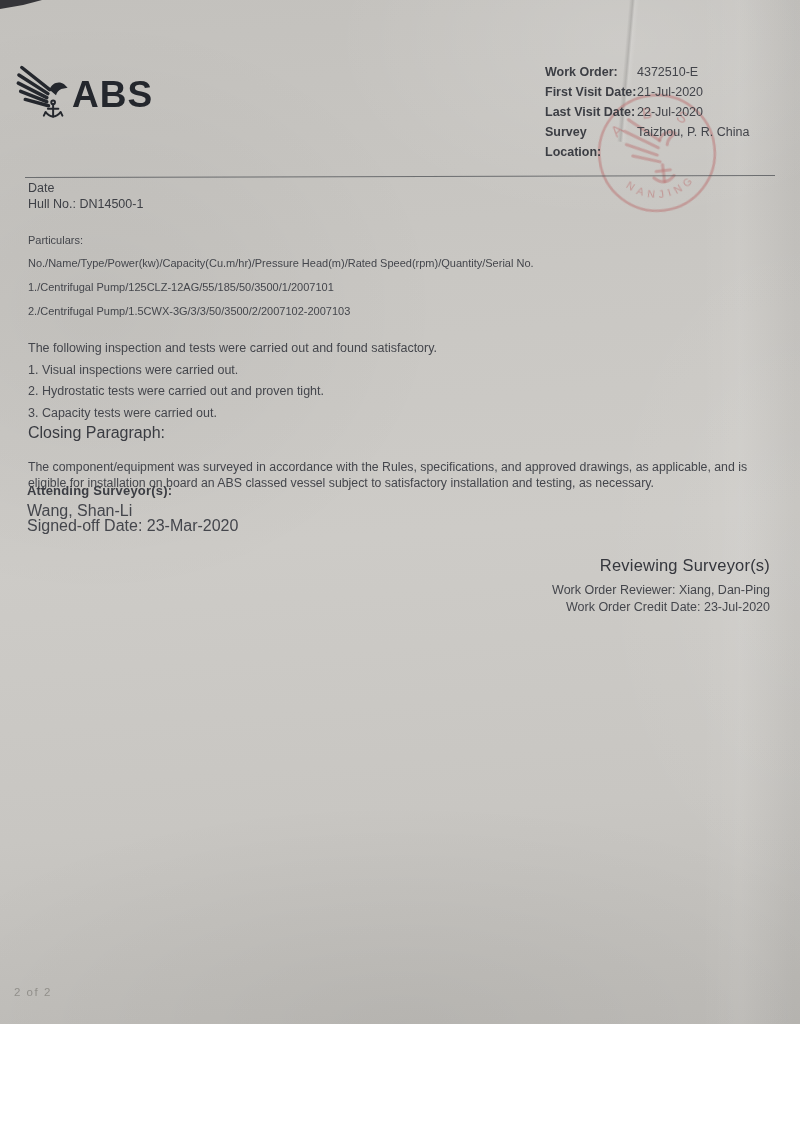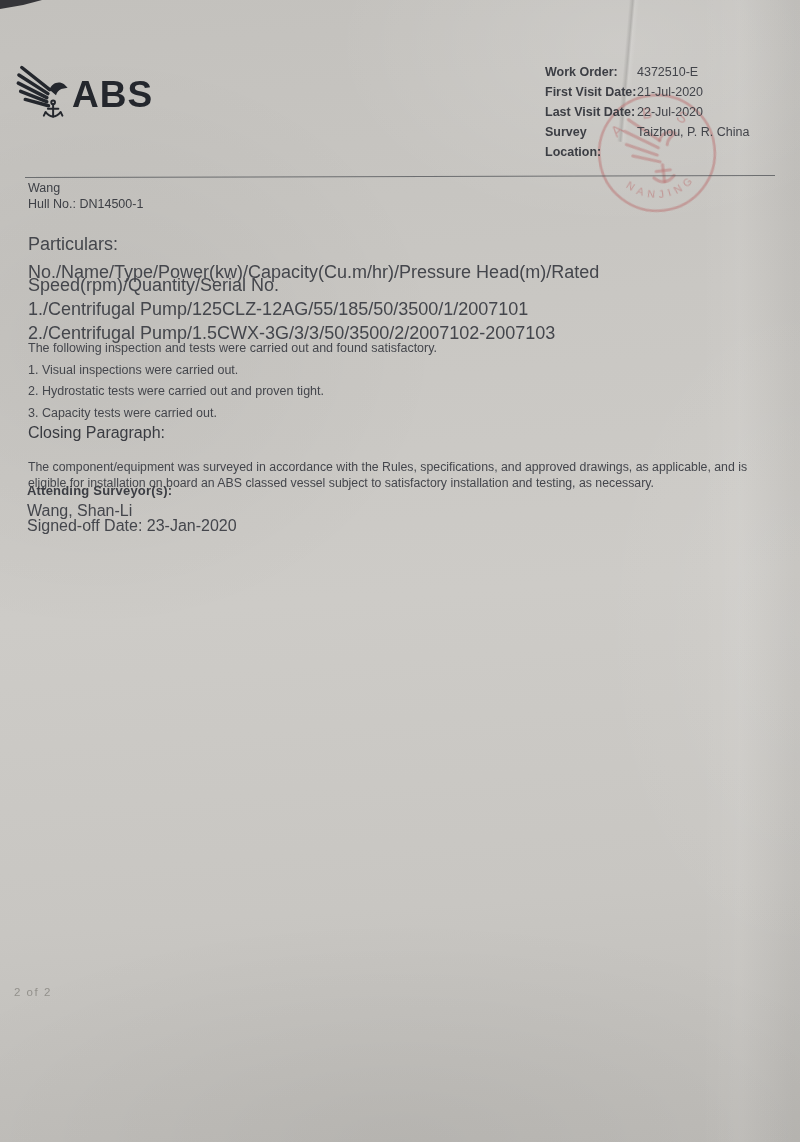--- a/index.html
+++ b/index.html
@@ -1,21 +1,21 @@
 <!DOCTYPE html>
 <html><head>
 <meta charset="utf-8">
 <style>
   * { margin: 0; padding: 0; box-sizing: border-box; }
   html, body { width: 800px; height: 1142px; overflow: hidden; }
   body { font-family: "Liberation Sans", sans-serif; }
 
   .paper {
     position: relative;
-    width: 800px; height: 1142px;
+    width: 800px; height: 1024px;
     background:
       radial-gradient(ellipse 420px 260px at 78% 4%, rgba(255,255,255,0.14), transparent 70%),
       radial-gradient(ellipse 500px 420px at 12% 30%, rgba(0,0,0,0.045), transparent 70%),
       radial-gradient(ellipse 700px 300px at 50% 100%, rgba(0,0,0,0.05), transparent 75%),
       radial-gradient(ellipse 300px 500px at 100% 55%, rgba(255,255,255,0.07), transparent 70%),
       linear-gradient(176deg, #c3c1bd 0%, #c9c7c3 28%, #cdcbc7 52%, #c8c6c2 78%, #bebcb8 100%);
     overflow: hidden;
   }
 
   
@@ -61,21 +61,21 @@
   
   .rule {
     position: absolute; left: 25px; top: 176px; width: 750px; height: 1.2px;
     background: #55575b; opacity: 0.8; transform: rotate(-0.15deg); z-index: 2;
   }
 
   
   .found-block { position: absolute; left: 28px; top: 181px; font-size: 12.5px; line-height: 15.5px; color: #3e4046; z-index: 3; }
 
   
-  .particulars { position: absolute; left: 28px; top: 234px; width: 750px; font-size: 18px; color: #44464c; }
+  .particulars { position: absolute; left: 28px; top: 234px; width: 750px; font-size: 11px; color: #44464c; }
   .particulars .p-title { margin-bottom: 11px; }
   .particulars .p-line { margin-bottom: 11px; line-height: 13px; }
 
   
   .inspection { position: absolute; left: 28px; top: 342px; width: 750px; font-size: 12.5px; color: #44464c; }
   .inspection .i-line { margin-bottom: 8.5px; line-height: 13px; }
 
   
   .closing { position: absolute; left: 28px; top: 424px; width: 748px; color: #44464c; }
   .closing-title { font-size: 16px; font-weight: normal; color: #393b41; margin-bottom: 9px; }
@@ -167,21 +167,21 @@
     </div>
     <div class="wo-row">
       <span class="wo-label">Survey Location:</span>
       <span class="wo-value">Taizhou, P. R. China</span>
     </div>
   </div>
 
   <div class="rule"></div>
 
   <div class="found-block">
-    <div>Wang</div>
+    <div>Date</div>
     <div>
       <span>Hull No.:</span>
       <span>DN14500-1</span>
     </div>
   </div>
 
   <div class="particulars">
     <div class="p-title">Particulars:</div>
     <div class="p-line">No./Name/Type/Power(kw)/Capacity(Cu.m/hr)/Pressure Head(m)/Rated Speed(rpm)/Quantity/Serial No.</div>
     <div class="p-line">1./Centrifugal Pump/125CLZ-12AG/55/185/50/3500/1/2007101</div>
@@ -196,19 +196,24 @@
   </div>
 
   <div class="closing">
     <div class="closing-title">Closing Paragraph:</div>
     <div class="closing-text">The component/equipment was surveyed in accordance with the Rules, specifications, and approved drawings, as applicable, and is eligible for installation on board an ABS classed vessel subject to satisfactory installation and testing, as necessary.</div>
   </div>
 
   <div class="attending">
     <div class="attending-title">Attending Surveyor(s):</div>
     <div class="attending-line">Wang, Shan-Li</div>
-    <div class="attending-line">Signed-off Date: 23-Jan-2020</div>
-  </div>
-
+    <div class="attending-line">Signed-off Date: 23-Mar-2020</div>
+  </div>
+
+  <div class="reviewing">
+    <div class="reviewing-title">Reviewing Surveyor(s)</div>
+    <div class="reviewing-line">Work Order Reviewer: Xiang, Dan-Ping</div>
+    <div class="reviewing-line">Work Order Credit Date: 23-Jul-2020</div>
+  </div>
 
   <div class="page-number">2 of 2</div>
 
 </div>
 
 </body></html>

